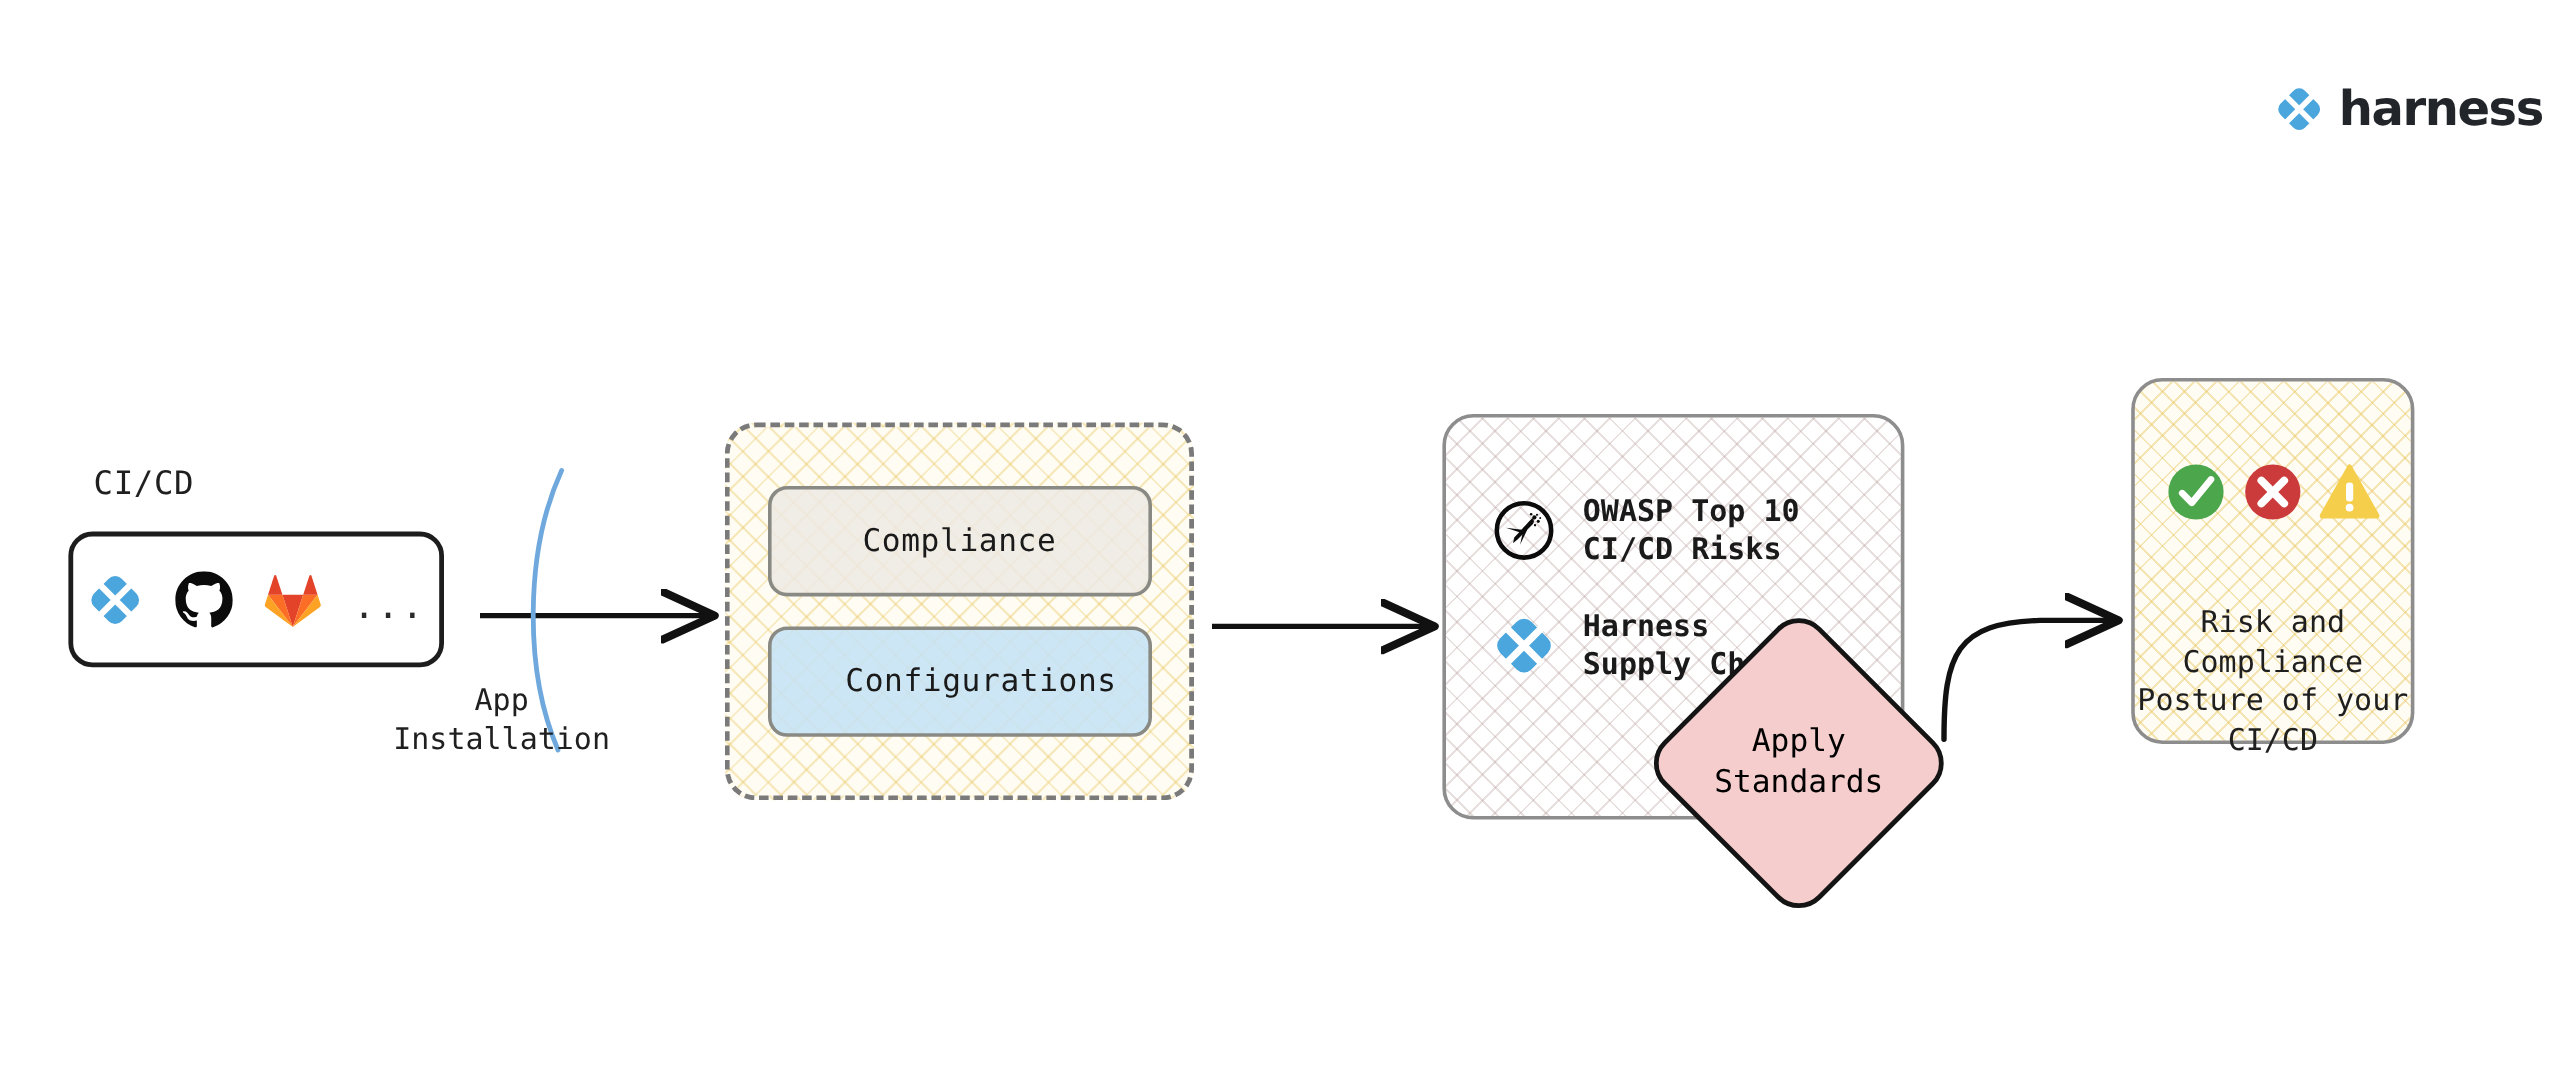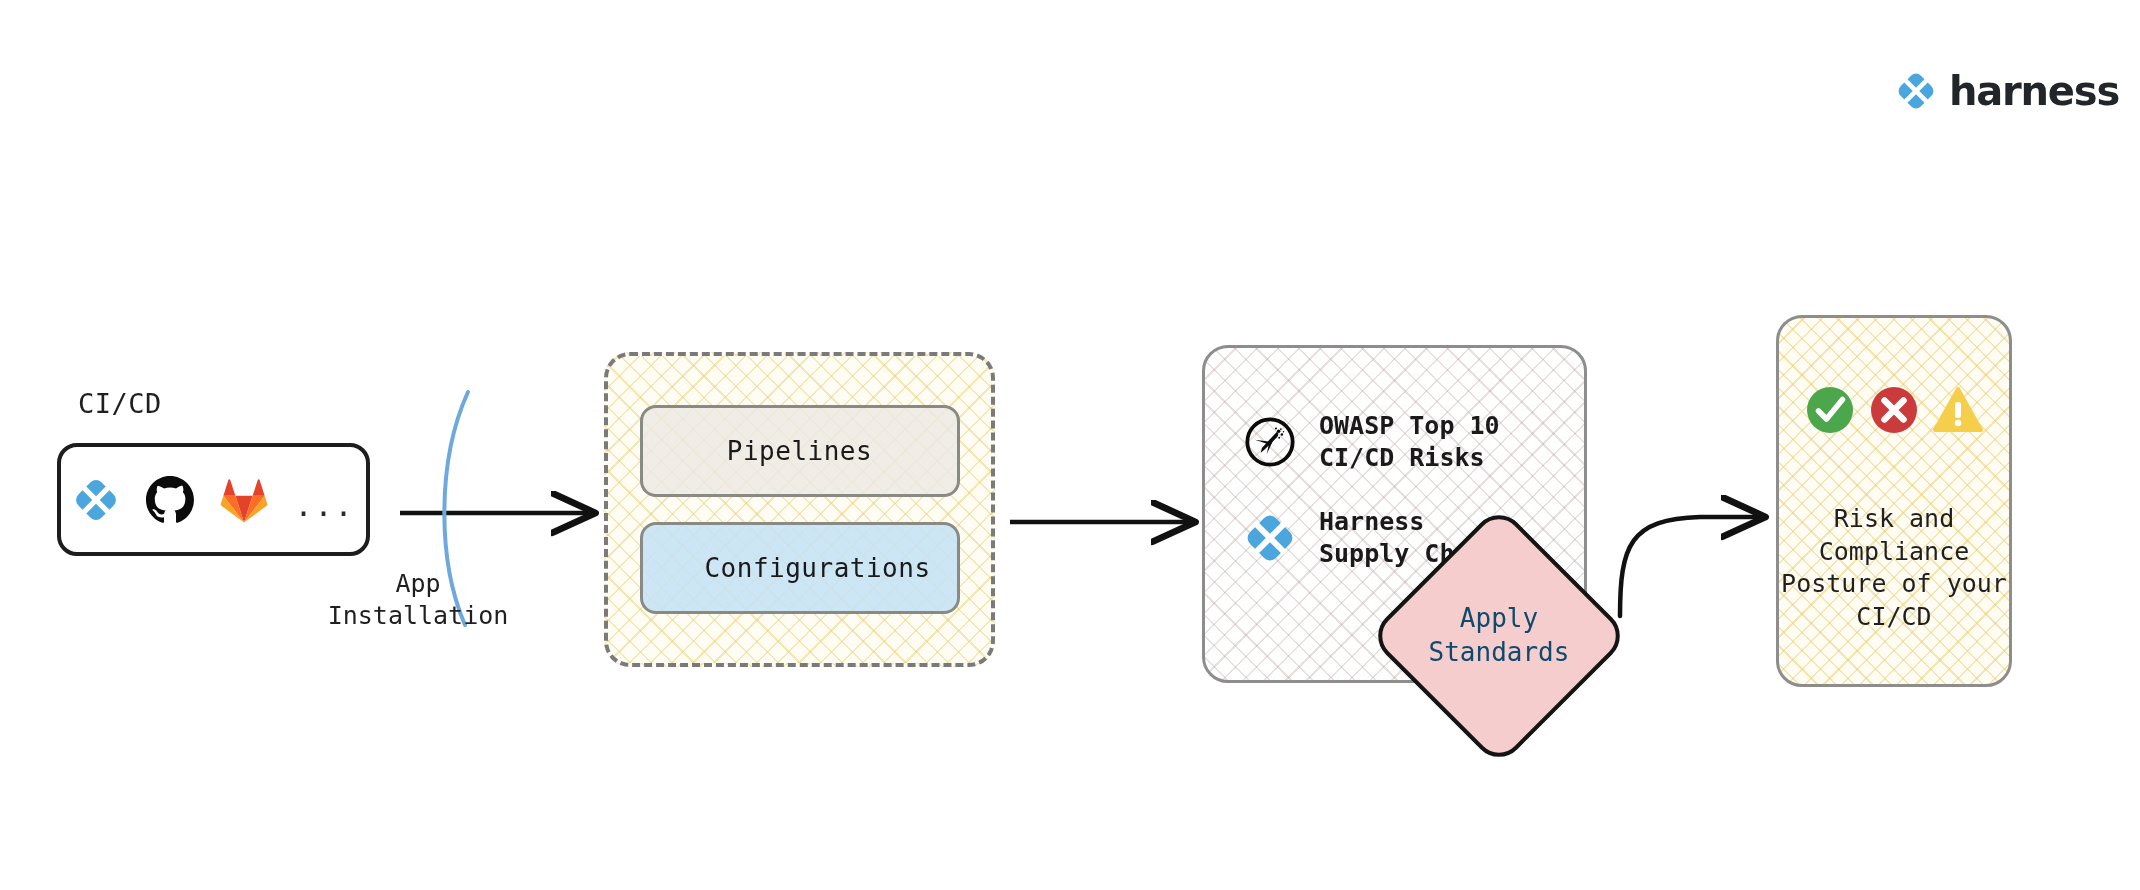--- a/index.html
+++ b/index.html
@@ -162,28 +162,28 @@
   #apply-standards .diamond-text {
     position: absolute;
     inset: 0;
     display: flex;
     align-items: center;
     justify-content: center;
     text-align: center;
     font-size: 26px;
     line-height: 1.3;
     white-space: pre-line;
-    color: #0c4a6e;
+    color: #000000;
     z-index: 2;
   }
 
   
   #outcome-panel {
     left: 1776px; top: 315px;
-    width: 236px; height: 372px;
+    width: 236px; height: 305px;
     border: 3px solid #8d8d8d;
     border-radius: 26px;
     box-sizing: border-box;
     background-color: #fffdf3;
     background-image:
       repeating-linear-gradient(45deg,  rgba(232,196,92,.42) 0 1.6px, rgba(0,0,0,0) 1.6px 13px),
       repeating-linear-gradient(-45deg, rgba(232,196,92,.42) 0 1.6px, rgba(0,0,0,0) 1.6px 13px);
     display: flex;
     flex-direction: column;
     align-items: center;
@@ -265,21 +265,21 @@
   </svg>
 
   <span class="ellipsis">...</span>
 </div>
 
 <div id="app-install-label" class="abs label-plain">App
 Installation</div>
 
 <div id="pipe-group" class="abs">
   <div class="inner-card" id="card-pipelines">
-    <span>Pipelines</span>
+    <span>Compliance</span>
   </div>
   <div class="inner-card" id="card-configurations">
     <span>Configurations</span>
   </div>
 </div>
 
 <div id="standards-panel" class="abs">
 
   <div class="std-row">
     <svg class="std-icon" viewBox="0 0 100 100" xmlns="http://www.w3.org/2000/svg">

